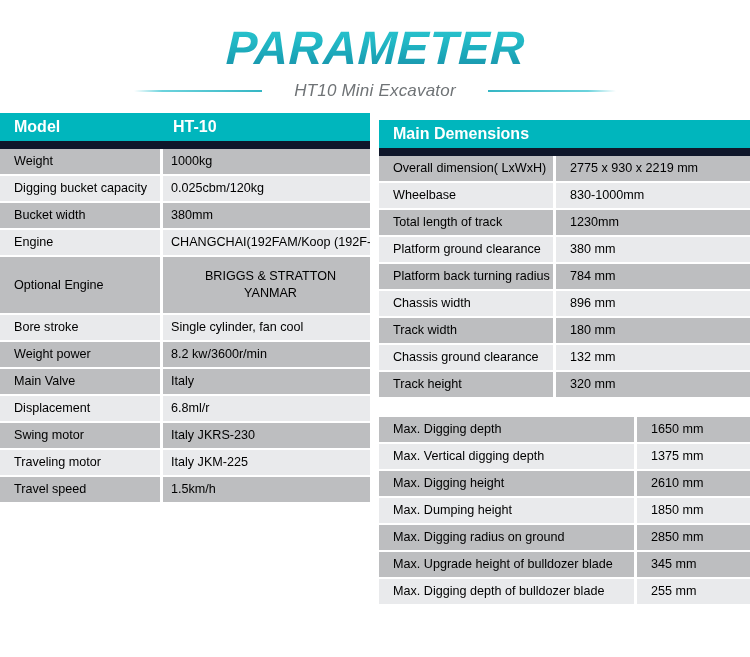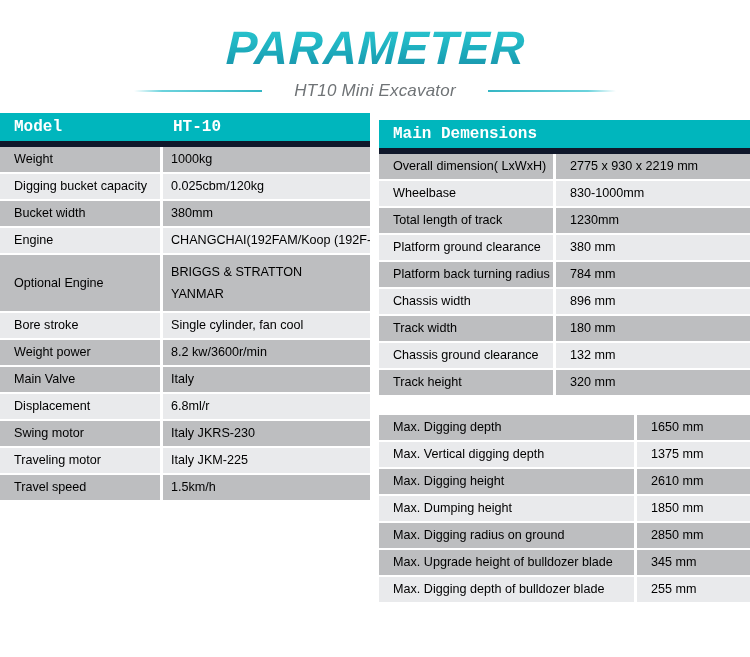--- a/index.html
+++ b/index.html
@@ -114,27 +114,28 @@
     vertical-align: middle;
     white-space: nowrap;
     overflow: hidden;
   }
   .k { padding-left: 14px !important; }
   .v { padding-left: 8px !important; }
 
   
   .k { border-right: 3px solid #ffffff; }
   tr.srow .k, tr.srow .v { border-bottom: 2px solid #ffffff; }
-  tr.hrow .hdr-cell { border-bottom: 6px solid #0f172a; font-family: Liberation Mono, monospace; }
+  tr.hrow .hdr-cell { border-bottom: 8px solid #0f172a; }
 
   .v.multiline {
     white-space: normal;
-    line-height: 22px;
+    line-height: 17px;
     padding-top: 4px !important;
     padding-bottom: 4px !important;
+    text-align: center;
   }
   .tall { height: 48px; }
 
   
   .v.center-ish { padding-left: 14px !important; }
 
   .spacer-block { height: 18px; }
 </style>
 </head>
 <body>

